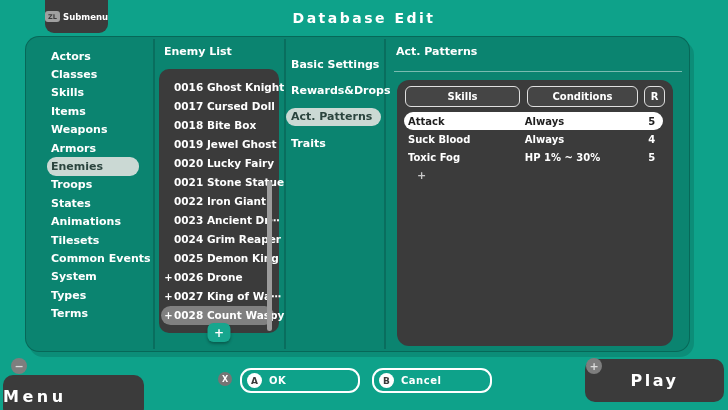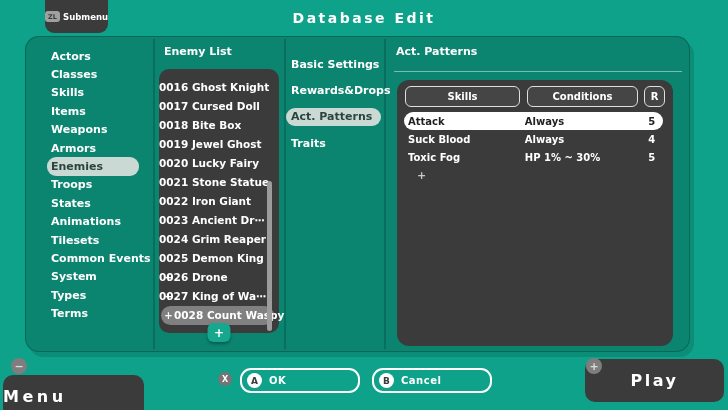--- a/index.html
+++ b/index.html
@@ -50,21 +50,21 @@
   .nav-item.selected { background:#CBD9D4; color:#2B443E; }
 
   
   .enemy-header { position:absolute; left:138px; top:8px; font-size:11px; }
   .enemy-listbox {
     position:absolute; left:133px; top:32px; width:120px; height:264px;
     background:#3B3B3B; border-radius:10px; padding-top:8.5px;
   }
   .enemy-row {
     position:relative; height:19px; display:flex; align-items:center;
-    font-size:10.5px; color:#fff; cursor:pointer; white-space:nowrap;
+    padding-left:15px; font-size:10.5px; color:#fff; cursor:pointer; white-space:nowrap;
   }
   .enemy-row .plus-marker {
     position:absolute; left:5px; width:9px; text-align:center; visibility:hidden; font-size:10px;
   }
   .enemy-row.added .plus-marker { visibility:visible; }
   .enemy-row.selected {
     background:#808080; border-radius:9.5px; margin:0 5px 0 2px; padding-left:13px;
   }
   .enemy-row.selected .plus-marker { left:3px; }
   .enemy-scrollbar {

